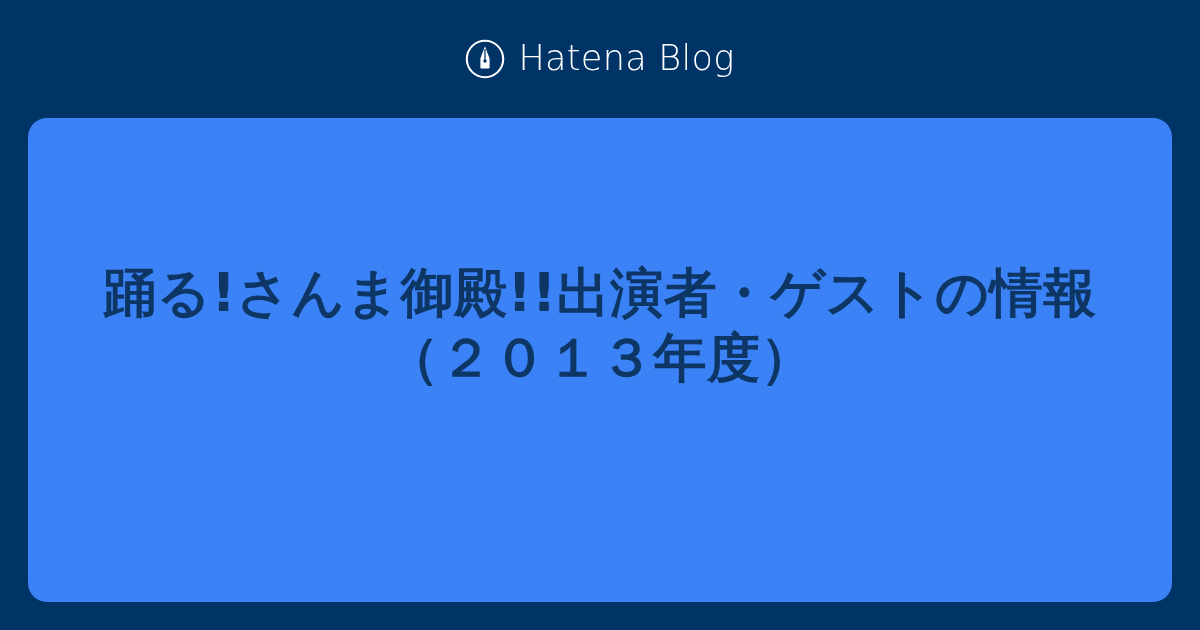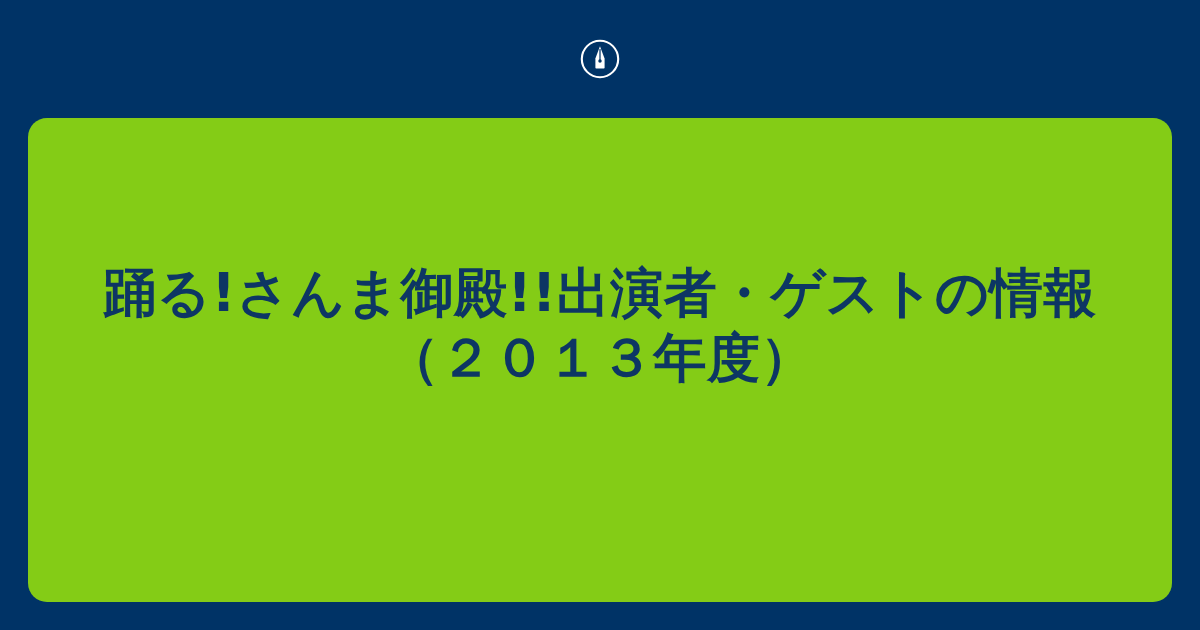--- a/index.html
+++ b/index.html
@@ -53,21 +53,21 @@
     transform: translateY(-1px);
   }
 
   
   .entry-card {
     position: absolute;
     left: 28px;
     top: 118px;
     width: 1144px;
     height: 484px;
-    background: #84cc16;
+    background: #3b82f6;
     border-radius: 19px;
     box-sizing: border-box;
     display: flex;
     flex-direction: column;
     align-items: center;
     justify-content: flex-start;
   }
 
   .entry-title {
     position: absolute;
@@ -107,19 +107,20 @@
 
   <div class="brand-header">
     <span class="brand-logo-icon-wrap">
       <svg class="brand-logo-icon" viewBox="0 0 40 40" xmlns="http://www.w3.org/2000/svg" aria-hidden="true">
         <circle cx="20" cy="20" r="18.2" fill="none" stroke="#ffffff" stroke-width="2.1"></circle>
         <path d="M20 7.2 L24.6 19.6 L24.6 28.8 Q24.6 29.6 23.8 29.6 L16.2 29.6 Q15.4 29.6 15.4 28.8 L15.4 19.6 Z" fill="#ffffff"></path>
         <path d="M20 10.6 L20 21.6" stroke="#003366" stroke-width="1.25" stroke-linecap="round"></path>
         <circle cx="20" cy="21.9" r="1.75" fill="#003366"></circle>
       </svg>
     </span>
+    <span class="brand-name">Hatena Blog</span>
   </div>
 
   <div class="entry-card">
     <h1 class="entry-title">踊る!さんま御殿!!出演者・ゲストの情報（２０１３年度）</h1>
   </div>
 
 </div>
 
 </body></html>

